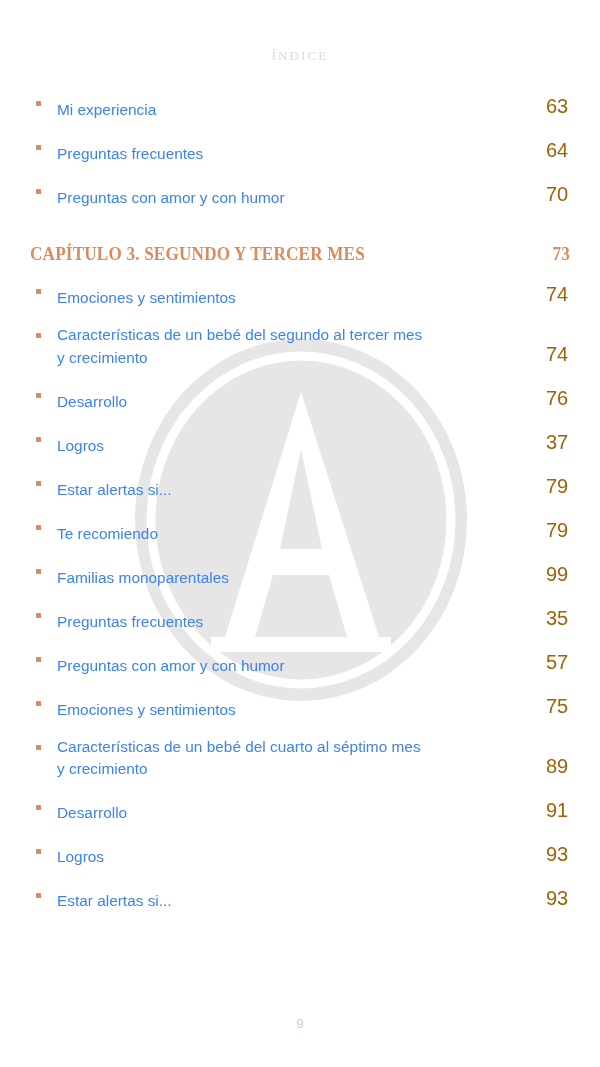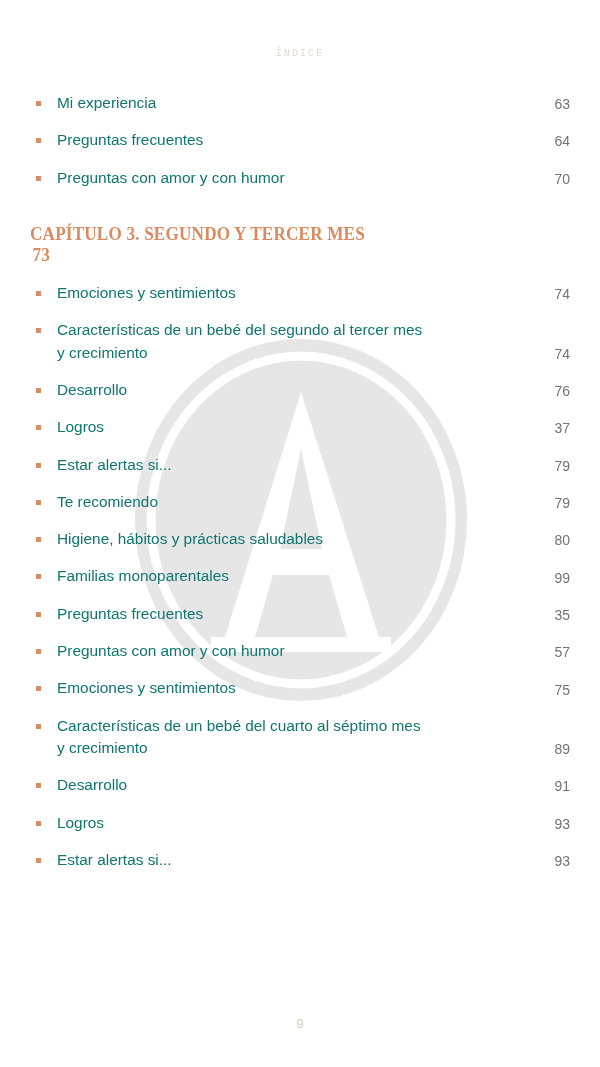--- a/index.html
+++ b/index.html
@@ -42,44 +42,43 @@
     box-sizing: border-box;
   }
 
   
   .running-head {
     position: absolute;
     top: 48px;
     left: 0;
     width: 600px;
     text-align: center;
-    font-size: 10px;
+    font-size: 13px;
     letter-spacing: 2.1px;
     color: #E3D9CC;
-    font-family: Liberation Mono, monospace;
+    font-family: Liberation Serif, serif;
     font-weight: 400;
   }
 
   
   .toc {
     position: absolute;
     top: 92px;
     left: 30px;
     width: 540px;
   }
 
   
   .chapter {
     display: flex;
     align-items: baseline;
     justify-content: space-between;
     margin-top: 34px;
     margin-bottom: 16px;
     color: #DB8A5D;
-    flex-direction: column;
   }
   .chapter:first-child { margin-top: 0; }
 
   .chapter-title,
   .chapter-page {
     font-family: "Liberation Serif", serif;
     font-weight: 700;
     font-size: 19.5px;
     letter-spacing: 0.2px;
     line-height: 1.1;
@@ -108,32 +107,32 @@
     background: #D98C64;
     margin-right: 16px;
     margin-bottom: 6px;
     align-self: flex-start;
     margin-top: 9px;
   }
   .entry .entry-text {
     flex: 1 1 auto;
     font-size: 15.4px;
     line-height: 1.45;
-    color: #0f766e;
+    color: #3b82f6;
     font-family: "Liberation Sans", sans-serif;
     font-weight: 400;
     padding-right: 12px;
   }
   .entry .entry-page {
     flex: 0 0 auto;
-    font-size: 14px;
+    font-size: 20px;
     line-height: 1.45;
-    color: #737373;
-    font-family: "Liberation Sans", sans-serif;
-    text-align: right;
+    color: #a16207;
+    font-family: "Liberation Sans", sans-serif;
+    text-align: center;
     min-width: 26px;
   }
 
   
   .entry.two-line .entry-text { white-space: pre-line; }
 
   
   .folio {
     position: absolute;
     bottom: 36px;
@@ -212,25 +211,20 @@
         <span class="entry-text">Estar alertas si...</span>
         <span class="entry-page">79</span>
       </div>
       <div class="entry">
         <span class="bullet"></span>
         <span class="entry-text">Te recomiendo</span>
         <span class="entry-page">79</span>
       </div>
       <div class="entry">
         <span class="bullet"></span>
-        <span class="entry-text">Higiene, hábitos y prácticas saludables</span>
-        <span class="entry-page">80</span>
-      </div>
-      <div class="entry">
-        <span class="bullet"></span>
         <span class="entry-text">Familias monoparentales</span>
         <span class="entry-page">99</span>
       </div>
       <div class="entry">
         <span class="bullet"></span>
         <span class="entry-text">Preguntas frecuentes</span>
         <span class="entry-page">35</span>
       </div>
       <div class="entry">
         <span class="bullet"></span>

